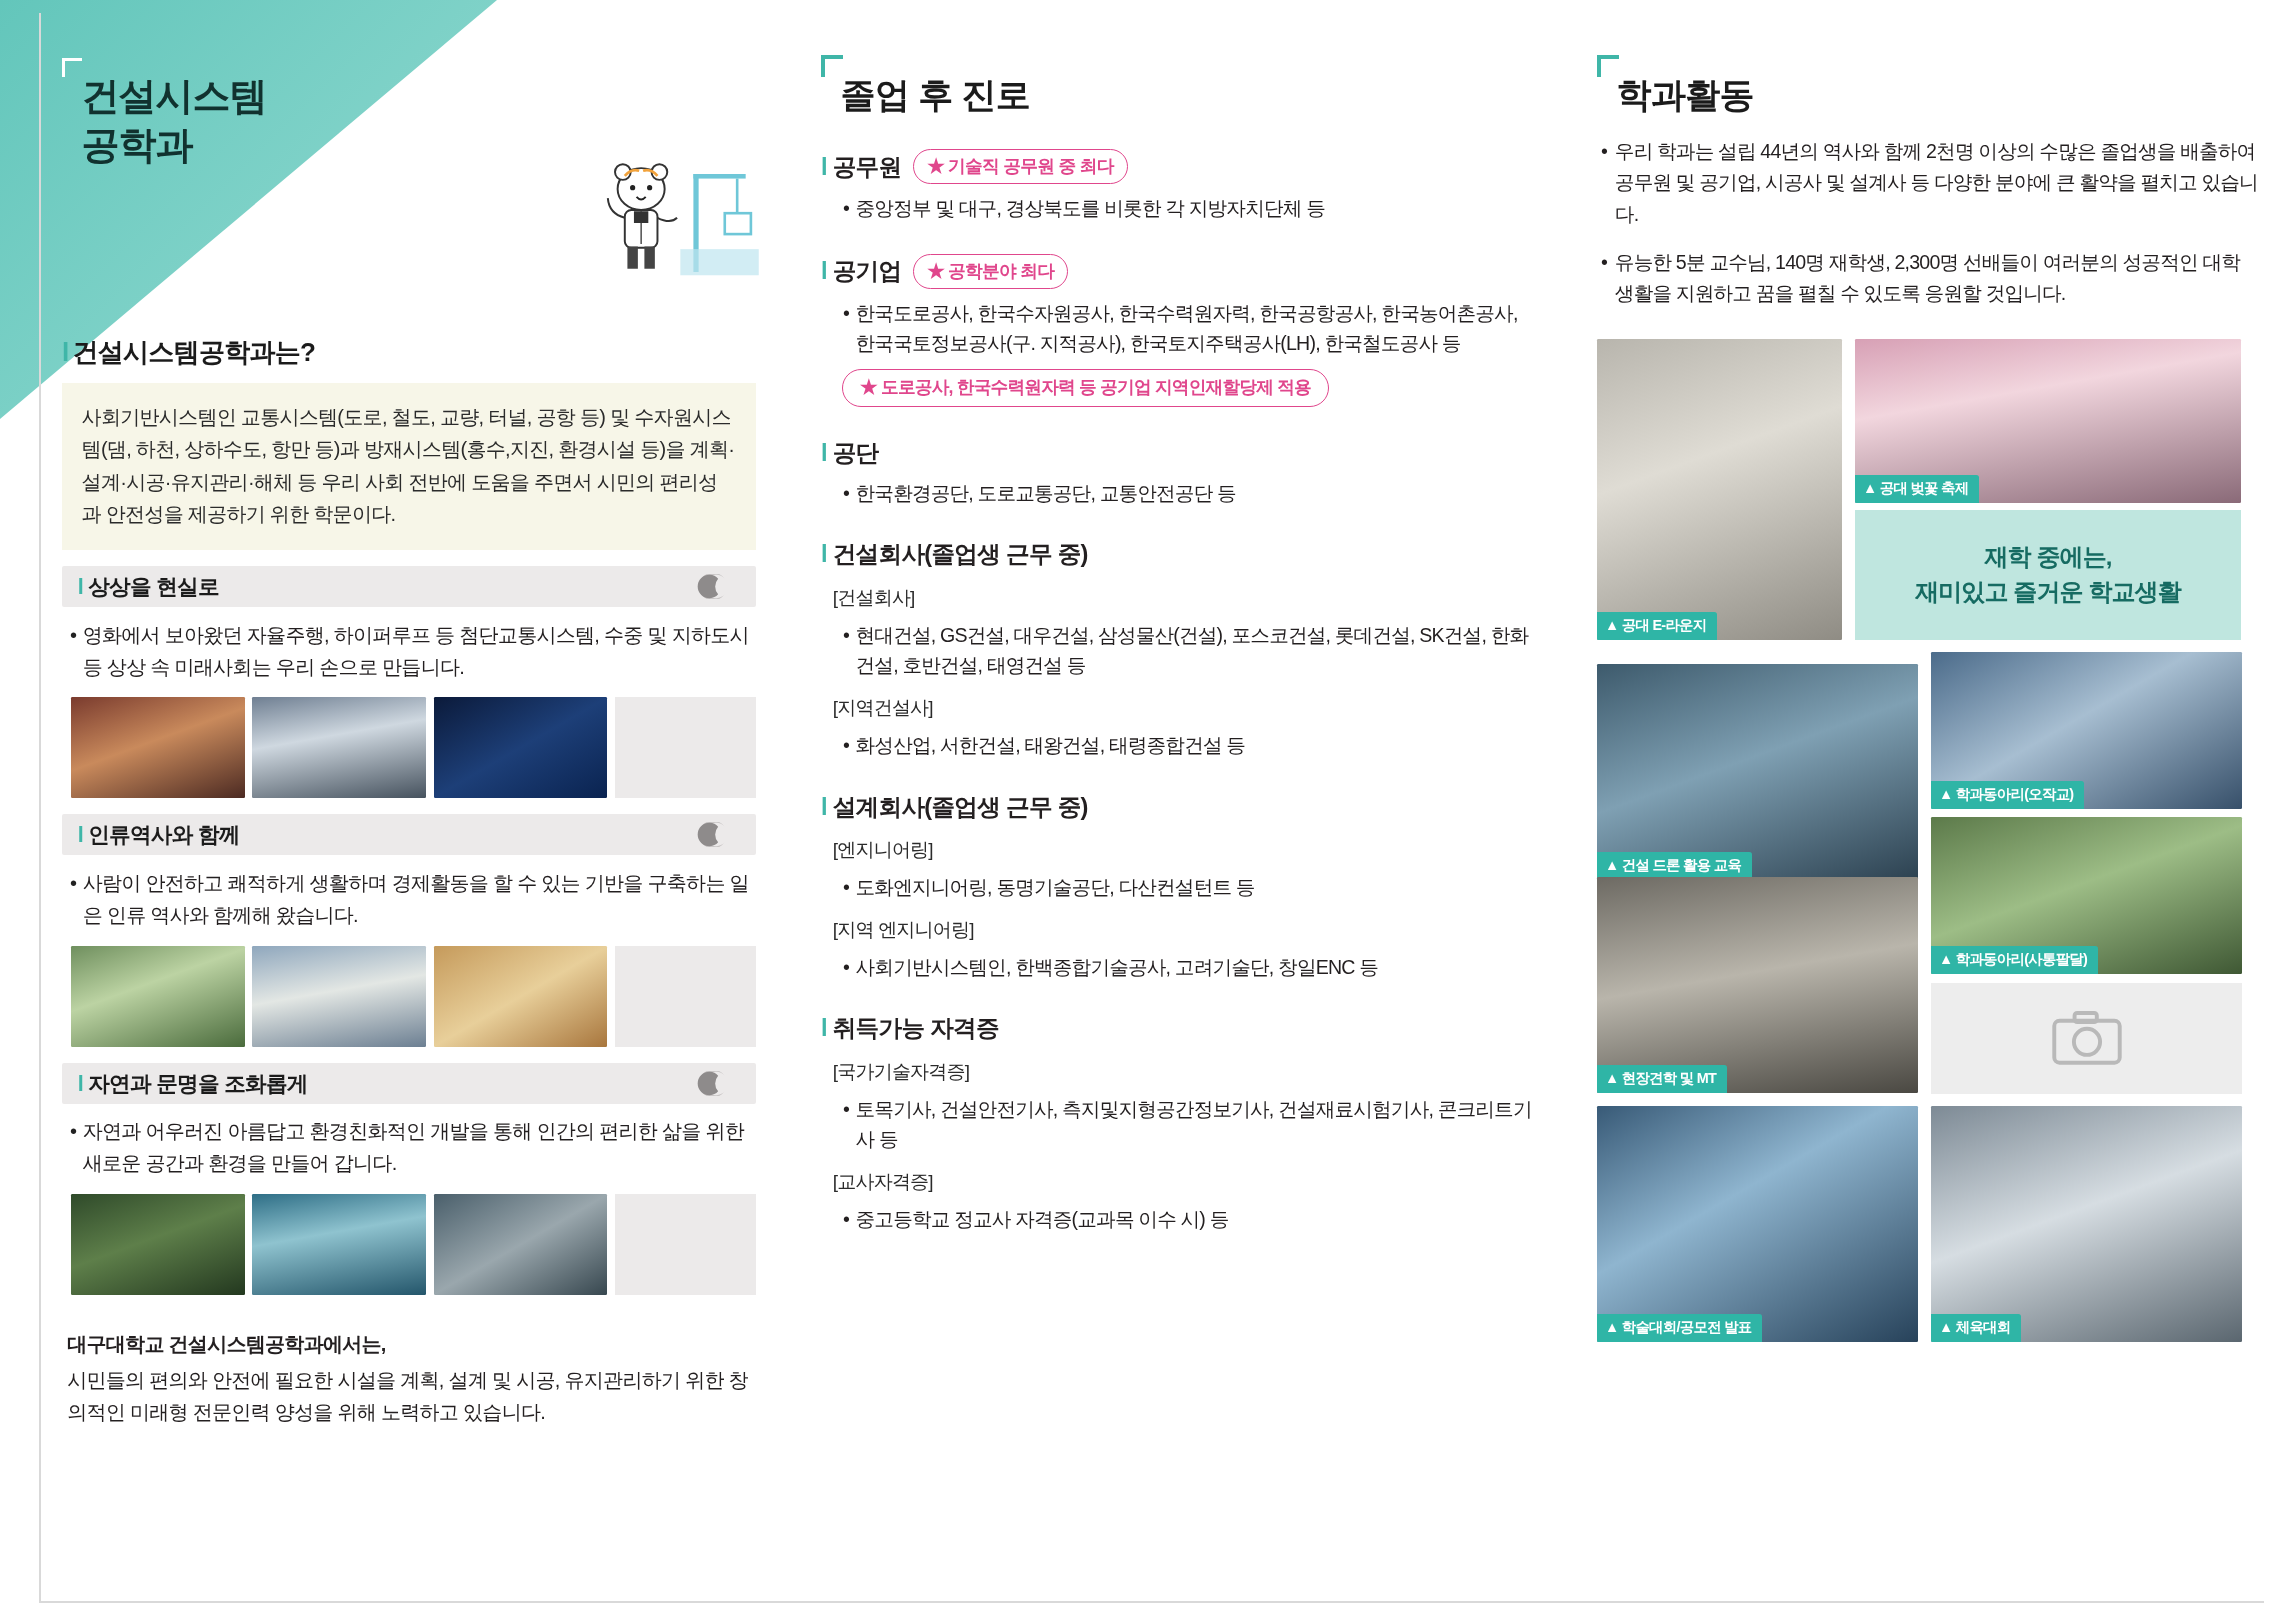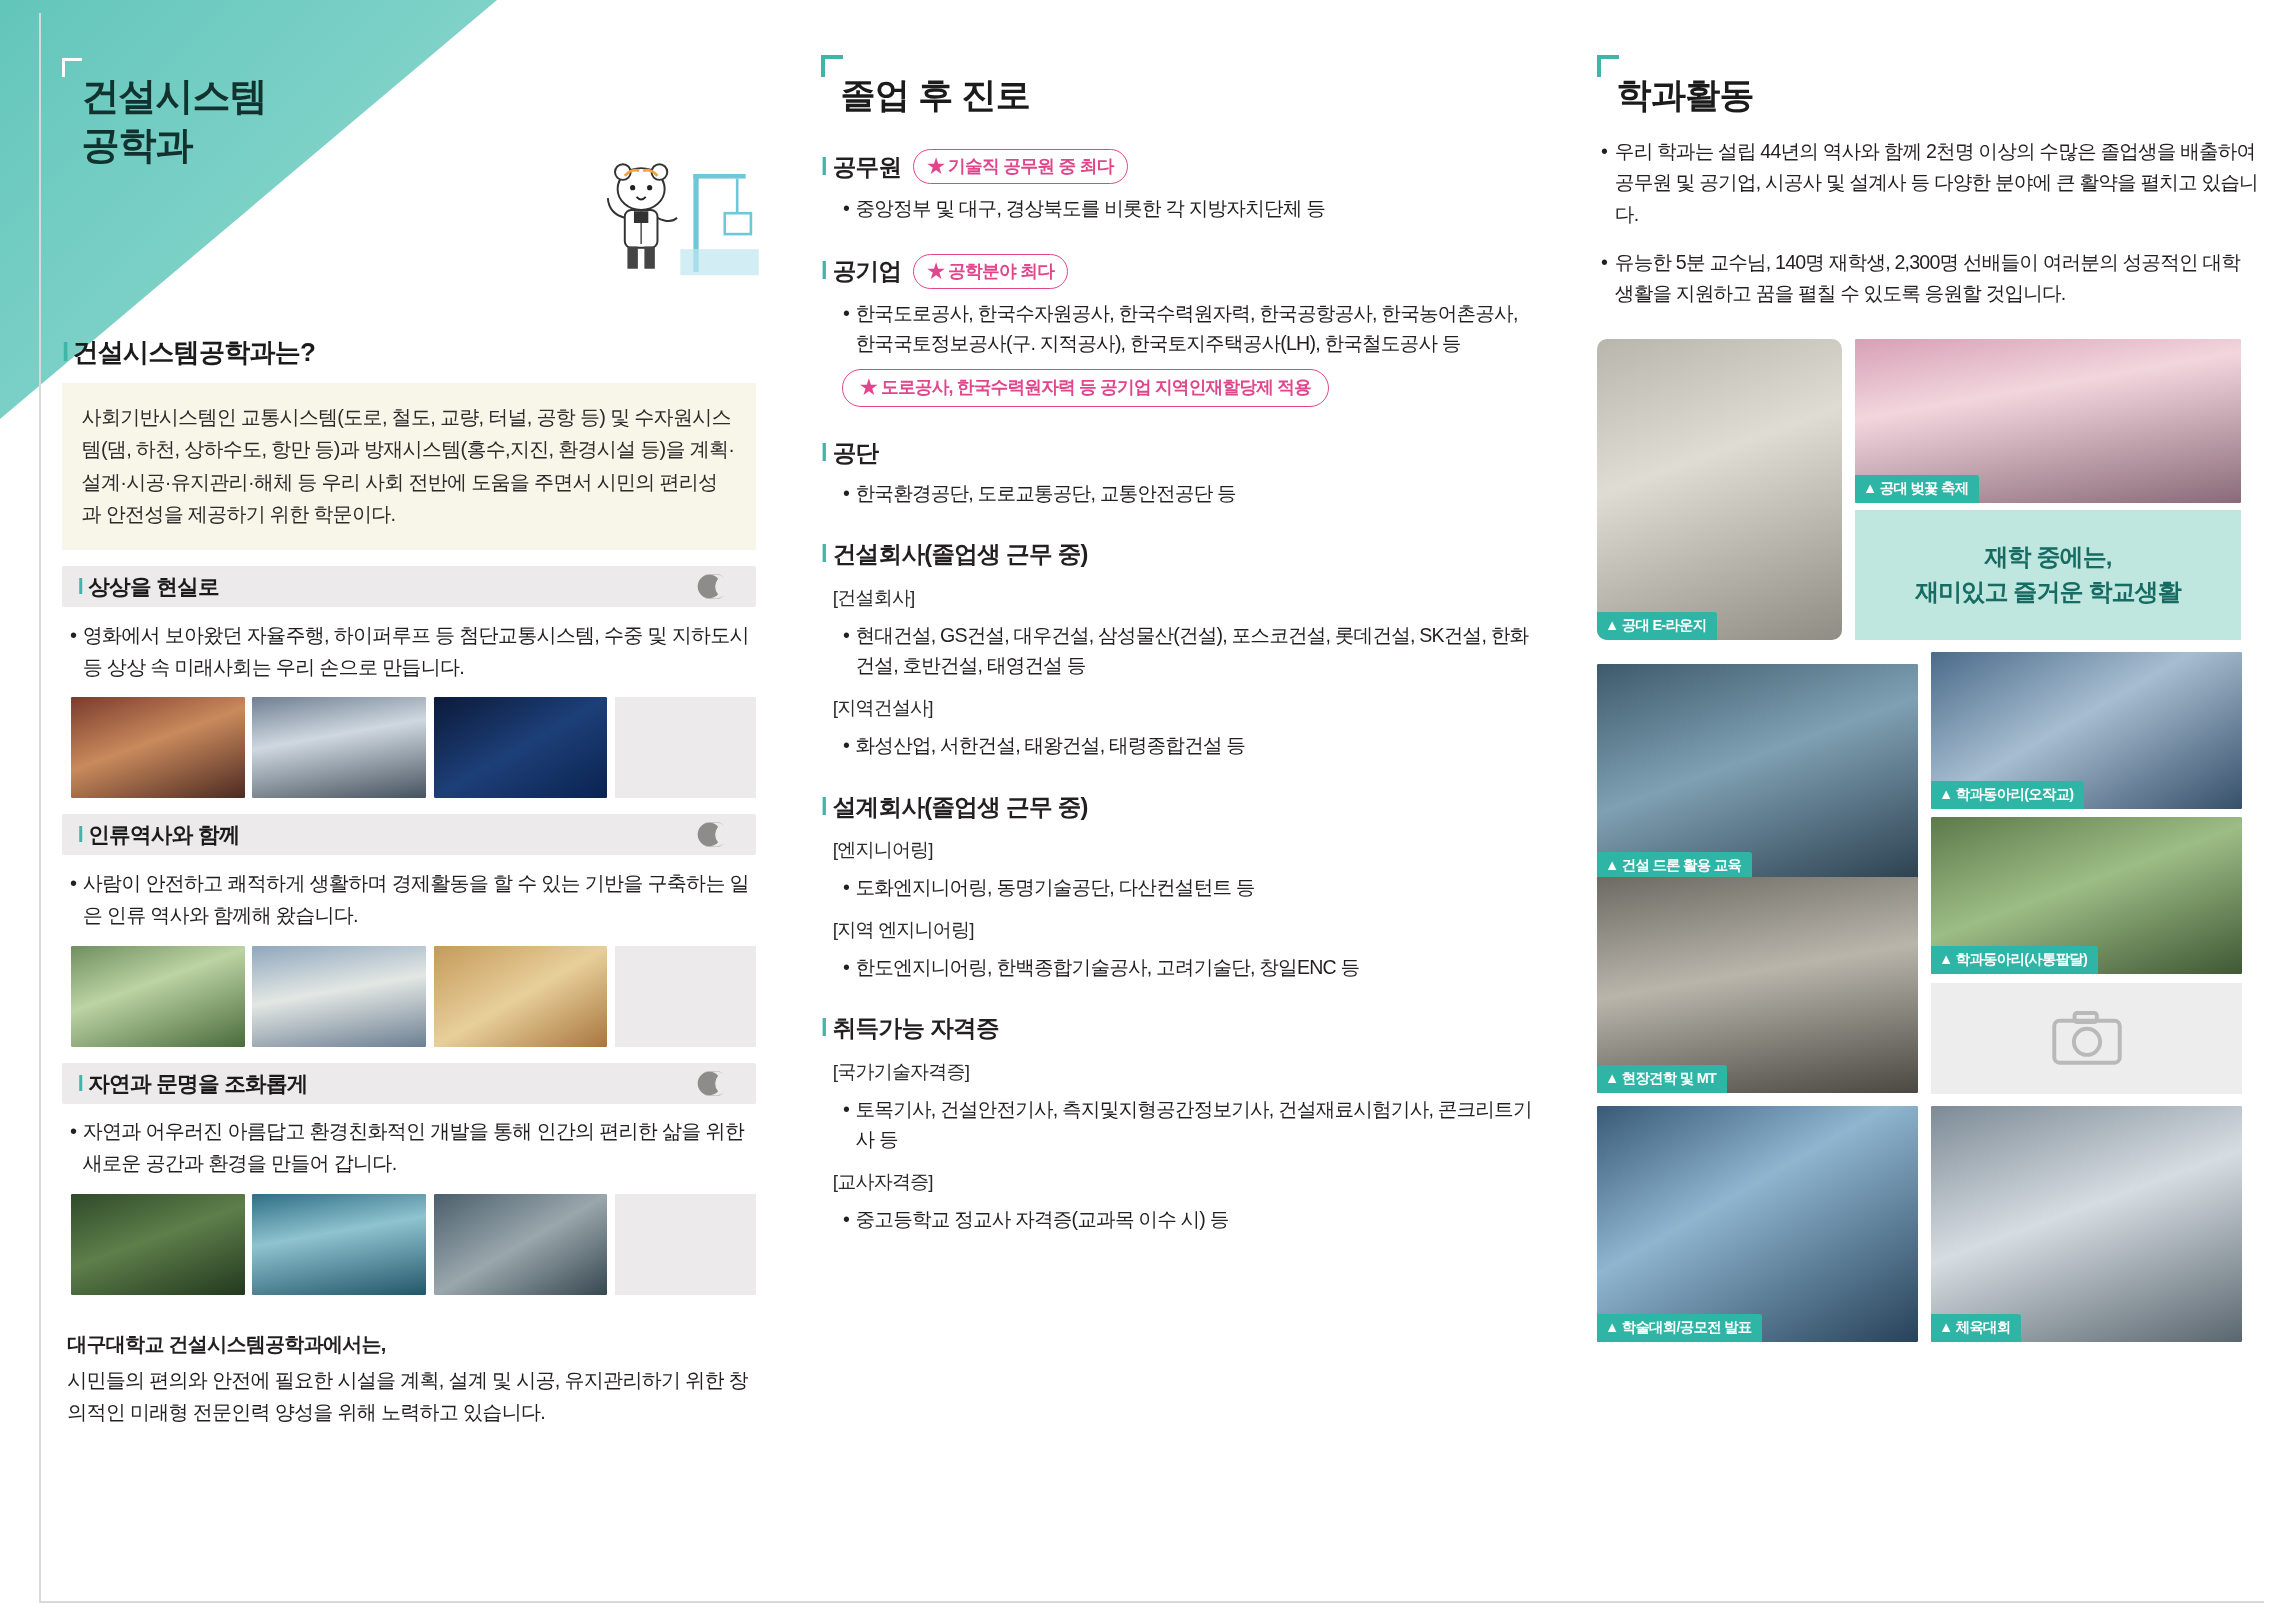--- a/index.html
+++ b/index.html
@@ -194,21 +194,21 @@
   
   .g1 { background: linear-gradient(160deg,#7a3b2e,#c98a5c 45%,#4c2a22); }
   .g2 { background: linear-gradient(170deg,#6f7f92,#cfd8e0 40%,#46525e); }
   .g3 { background: linear-gradient(150deg,#0b1a3a,#1d3f78 50%,#0a2350); }
   .g4 { background: linear-gradient(160deg,#6f8f5e,#bcd3a3 40%,#4a6b3c); }
   .g5 { background: linear-gradient(170deg,#8fa7bd,#e3e7e4 45%,#6c7f92); }
   .g6 { background: linear-gradient(150deg,#c59a5b,#e8cf9a 50%,#a8763d); }
   .g7 { background: linear-gradient(160deg,#2f4a2a,#5e7f4a 45%,#23381f); }
   .g8 { background: linear-gradient(170deg,#2e6e86,#8fc3cf 40%,#24566b); }
   .g9 { background: linear-gradient(150deg,#4a5f6b,#9aa7ad 50%,#37474f); }
-  .g10 { background: linear-gradient(160deg,#b8b5ad,#dfdcd4 40%,#8f8c84); border-radius: 10px; }
+  .g10 { background: linear-gradient(160deg,#b8b5ad,#dfdcd4 40%,#8f8c84); }
   .g11 { background: linear-gradient(170deg,#d7a0b5,#f2d6de 35%,#8a6a78); }
   .g12 { background: linear-gradient(160deg,#3d5a6c,#7fa0b3 45%,#2c4150); }
   .g13 { background: linear-gradient(150deg,#4b6b8a,#a7bed1 45%,#37506a); }
   .g14 { background: linear-gradient(160deg,#5c7a4a,#9dbd86 45%,#3f5834); }
   .g15 { background: linear-gradient(170deg,#6d6a63,#b9b5ab 45%,#4a4842); }
   .g16 { background: linear-gradient(150deg,#385a77,#8fb5cf 40%,#27425a); }
   .g17 { background: linear-gradient(160deg,#7d8a95,#d6dde2 45%,#5a666f); }
 </style>
 </head>
 <body>
@@ -371,21 +371,21 @@
     <span><span class="bar">l</span> <span>설계회사(졸업생 근무 중)</span></span>
   </div>
   <div class="grp-label">[엔지니어링]</div>
   <div class="li">
       <span class="dot">•</span>
       <span>도화엔지니어링, 동명기술공단, 다산컨설턴트 등</span>
     </div>
   <div class="grp-label">[지역 엔지니어링]</div>
   <div class="li">
       <span class="dot">•</span>
-      <span>한도엔지니어링, 한백종합기술공사, 고려기술단, 창일ENC 등</span>
+      <span>사회기반시스템인, 한백종합기술공사, 고려기술단, 창일ENC 등</span>
     </div>
 
   
   <div class="sub-head">
     <span><span class="bar">l</span> <span>취득가능 자격증</span></span>
   </div>
   <div class="grp-label">[국가기술자격증]</div>
   <div class="li">
       <span class="dot">•</span>
       <span>토목기사, 건설안전기사, 측지및지형공간정보기사, 건설재료시험기사, 콘크리트기사 등</span>

